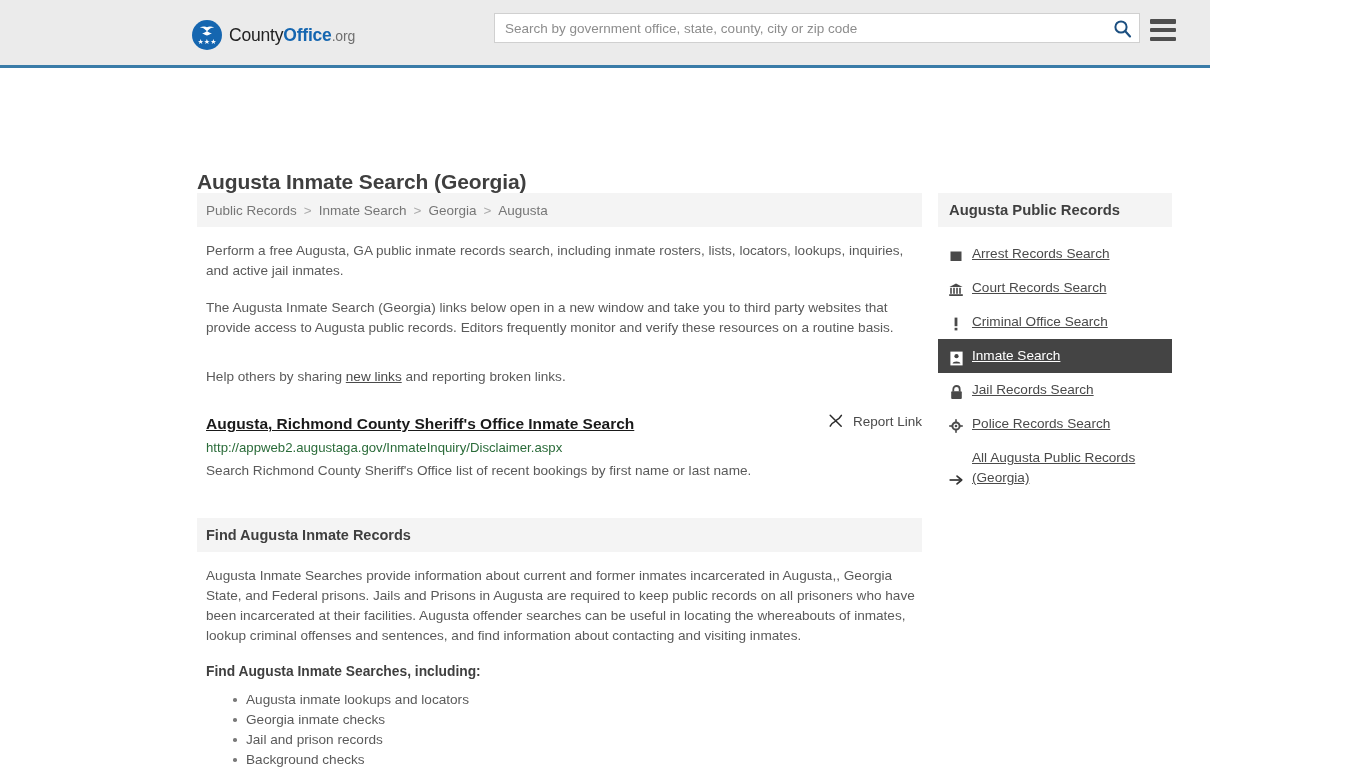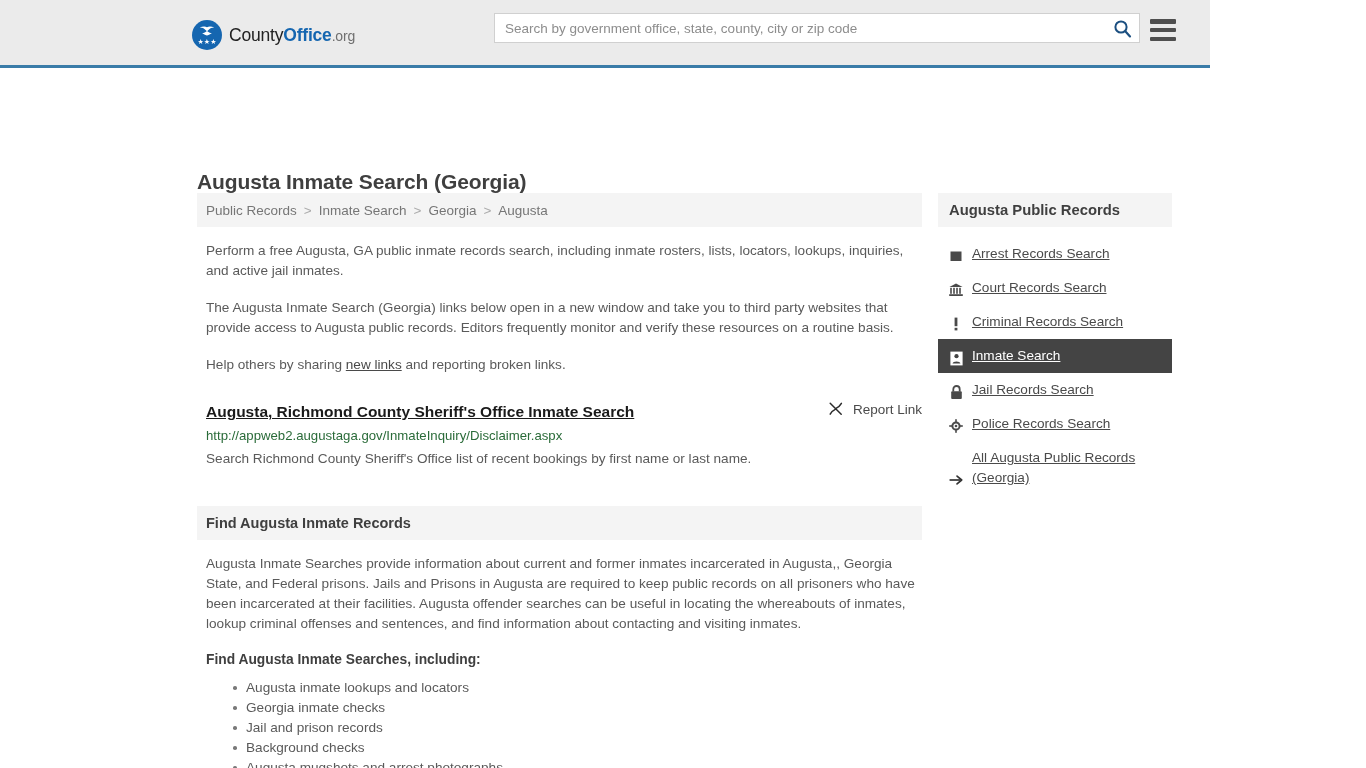--- a/index.html
+++ b/index.html
@@ -149,21 +149,21 @@
 
   .para {
     font-size: 13.6px;
     line-height: 20px;
     color: #5a5a5a;
     margin: 0;
     padding: 0 0 0 9px;
   }
   .para-1 { margin-top: 14px; }
   .para-2 { margin-top: 17px; }
-  .para-3 { margin-top: 17px; }
+  .para-3 { margin-top: 29px; }
   .para a {
     color: #4a4a4a;
     text-decoration: underline;
     cursor: pointer;
   }
 
   
   .result {
     position: relative;
     margin-top: 26px;
@@ -406,21 +406,21 @@
         <span class="lbl">Court Records Search</span>
       </div>
 
       <div class="side-item">
         <span class="ico">
           <svg width="6" height="14" viewBox="0 0 6 14">
             <rect x="1.6" y="0.6" width="2.8" height="8.6" fill="#4a4a4a"></rect>
             <rect x="1.6" y="10.8" width="2.8" height="2.6" fill="#4a4a4a"></rect>
           </svg>
         </span>
-        <span class="lbl">Criminal Records Search</span>
+        <span class="lbl">Criminal Office Search</span>
       </div>
 
       <div class="side-item active">
         <span class="ico">
           <svg width="13" height="15" viewBox="0 0 13 15">
             <rect x="0.4" y="0.6" width="12.2" height="13.8" fill="#ffffff"></rect>
             <circle cx="6.5" cy="5.2" r="2.1" fill="#444444"></circle>
             <path d="M2.6 12.4 C2.6 9.7 10.4 9.7 10.4 12.4 Z" fill="#444444"></path>
           </svg>
         </span>

